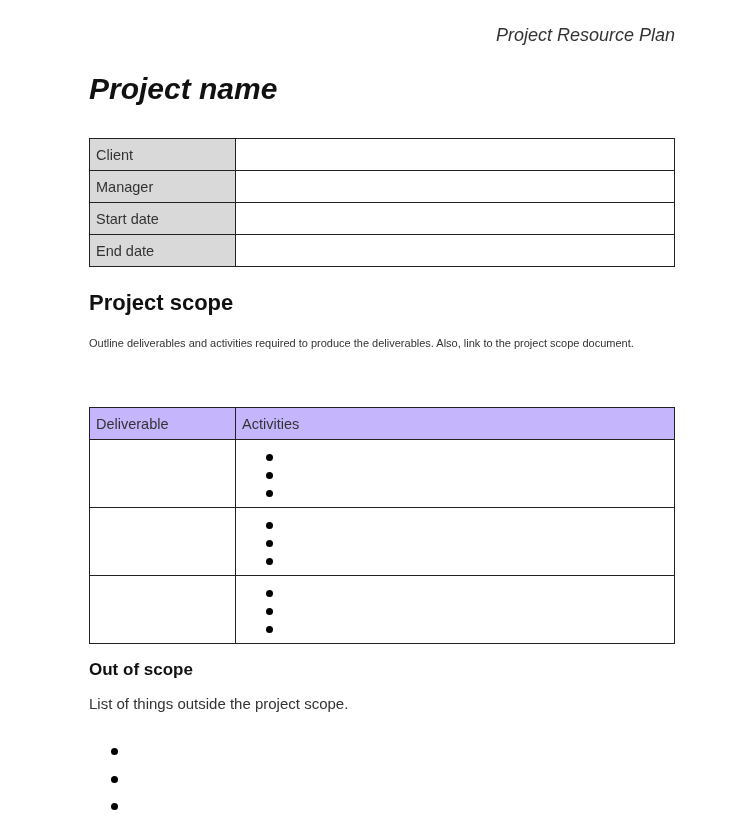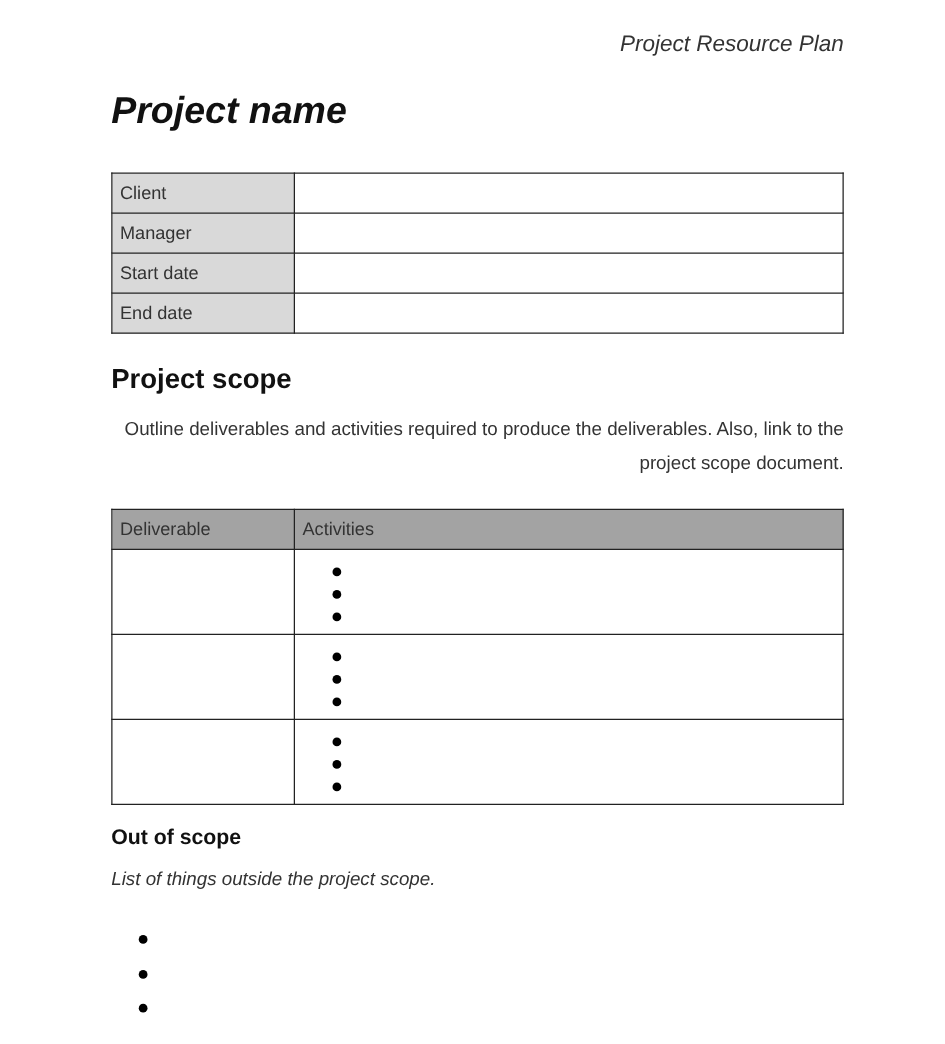--- a/index.html
+++ b/index.html
@@ -25,45 +25,45 @@
     table.info td {
       border: 1px solid #222222; height: 31px; padding: 0 6px; vertical-align: middle;
     }
     table.info td.label { width: 133px; background: #d9d9d9; color: #333333; }
     .h2 {
       position: absolute; top: 290px; left: 0; margin: 0;
       font-size: 22px; font-weight: bold; color: #111111;
     }
     .desc {
       position: absolute; top: 330px; left: 0; width: 586px; margin: 0;
-      font-size: 15px; line-height: 27px; color: #333333; text-align: right;
+      font-size: 11px; line-height: 27px; color: #333333;
     }
     table.scope {
       position: absolute; top: 407px; left: 0;
       width: 586px; border-collapse: collapse; font-size: 14.5px;
     }
     table.scope th {
-      background: #a3a3a3; border: 1px solid #222222; height: 31px;
+      background: #c4b5fd; border: 1px solid #222222; height: 31px;
       text-align: left; font-weight: normal; padding: 0 6px; color: #333333;
     }
     table.scope th.col1 { width: 133px; }
     table.scope td { border: 1px solid #222222; height: 67px; padding: 0; vertical-align: top; }
     .bullets { list-style: none; margin: 0; padding: 9px 0 0 30px; }
     .bullets li { height: 18px; position: relative; }
     .dot {
       position: absolute; left: 0; top: 5px; width: 7px; height: 7px;
       border-radius: 50%; background: #000;
     }
     .h3 {
       position: absolute; top: 660px; left: 0; margin: 0;
       font-size: 17px; font-weight: bold; color: #111111; text-align: center;
     }
     .desc2 {
       position: absolute; top: 695px; left: 0; margin: 0;
-      font-size: 15px; color: #333333; font-style: italic;
+      font-size: 15px; color: #333333;
     }
     .oos-list { position: absolute; top: 740px; left: 22px; list-style: none; margin: 0; padding: 0; }
     .oos-list li { height: 27.5px; position: relative; }
     .oos-list .dot { top: 8px; }
   </style>
 </head>
 <body>
 
 <div class="page">
   <div class="header-title">Project Resource Plan</div>

